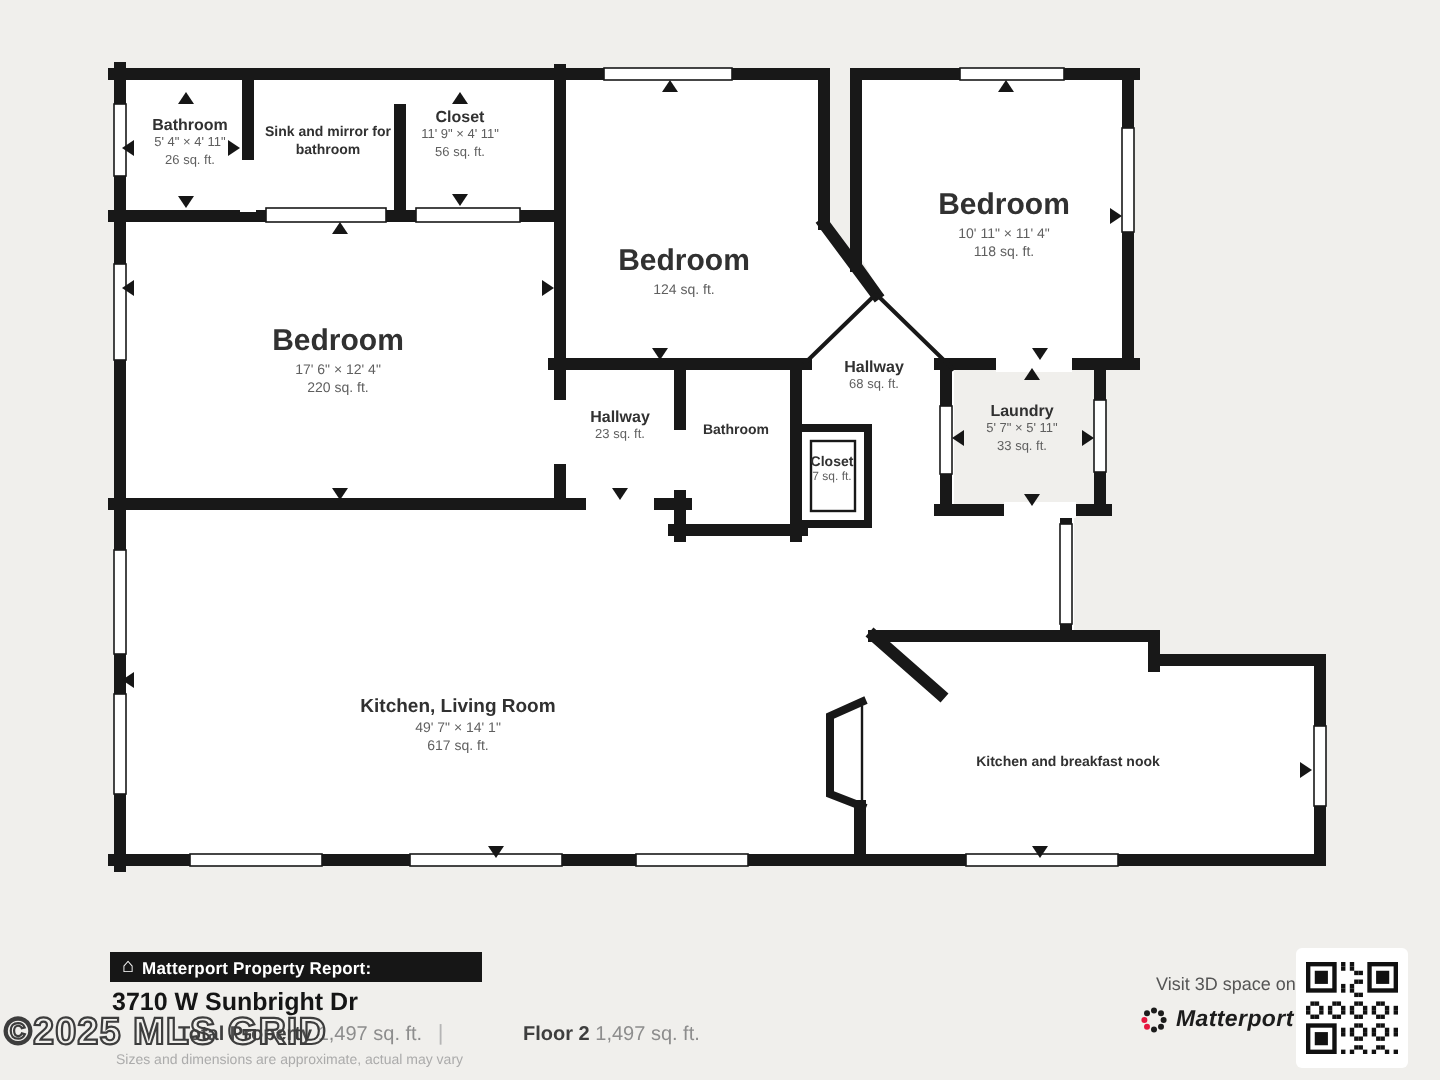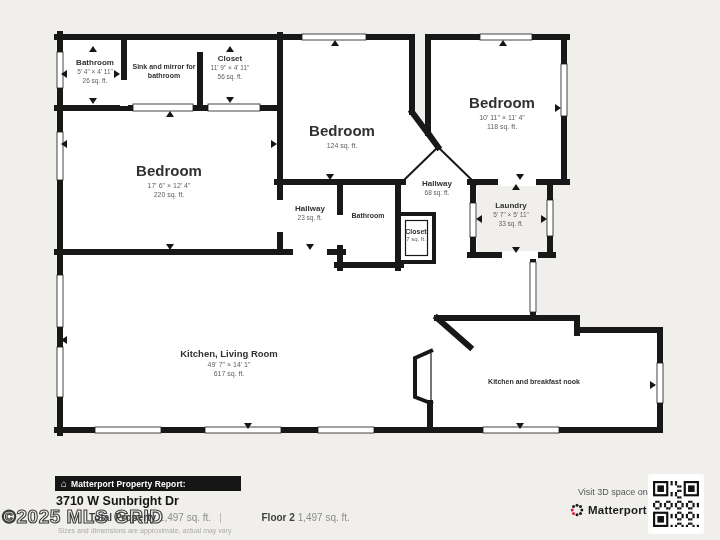--- a/index.html
+++ b/index.html
@@ -23,21 +23,21 @@
   .report-bar .bar-text{font-size:8.5px;font-weight:bold;letter-spacing:.1px;text-align:right;}
   .house-icon{font-size:10px;line-height:1;color:#fff;}
   .address{position:absolute;left:56px;top:494px;font-size:12.5px;font-weight:bold;color:#151515;}
   .totals{position:absolute;left:57px;top:511px;font-size:10px;color:#8d8d8d;white-space:nowrap;}
   .totals b{color:#3e3e3e;padding-left:32px;}
   .totals .sep{color:#b5b5b5;margin:0 5px;font-size:11px;}
   .watermark{position:absolute;left:2px;top:506px;font-size:19px;font-weight:bold;letter-spacing:.5px;
     color:rgba(255,255,255,.08);-webkit-text-stroke:1.1px #3d3d3d;white-space:nowrap;}
   .disclaimer{position:absolute;left:58px;top:527px;font-size:7px;color:#ababab;}
   .visit-text{position:absolute;left:578px;top:487px;font-size:9px;color:#555;}
-  .brand-row{position:absolute;left:570px;top:503px;display:flex;align-items:center;gap:4px;}
+  .brand-row{position:absolute;left:570px;top:503px;display:flex;align-items:center;gap:4px;font-style:italic;}
   .brand-word{font-size:11.5px;color:#1c1c1c;font-weight:bold;letter-spacing:.2px;}
   .brand-tm{font-size:5px;color:#1c1c1c;vertical-align:top;}
   .qr-tile{position:absolute;left:648px;top:474px;width:56px;height:60px;background:#ffffff;border-radius:3px;}
   .qr-tile svg{position:absolute;left:5px;top:6px;}
 </style>
 </head>
 <body>
 
 <div class="stage">
 

